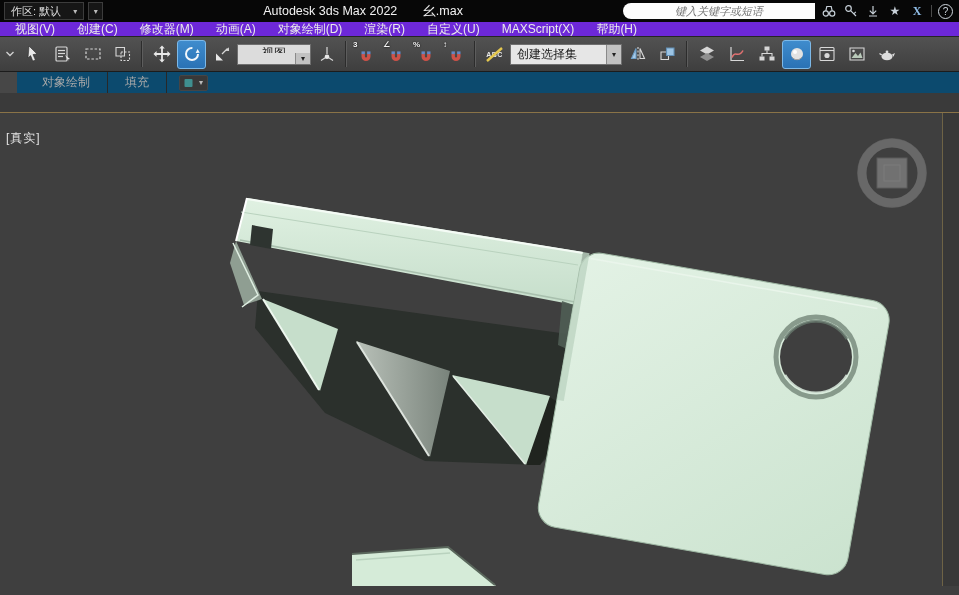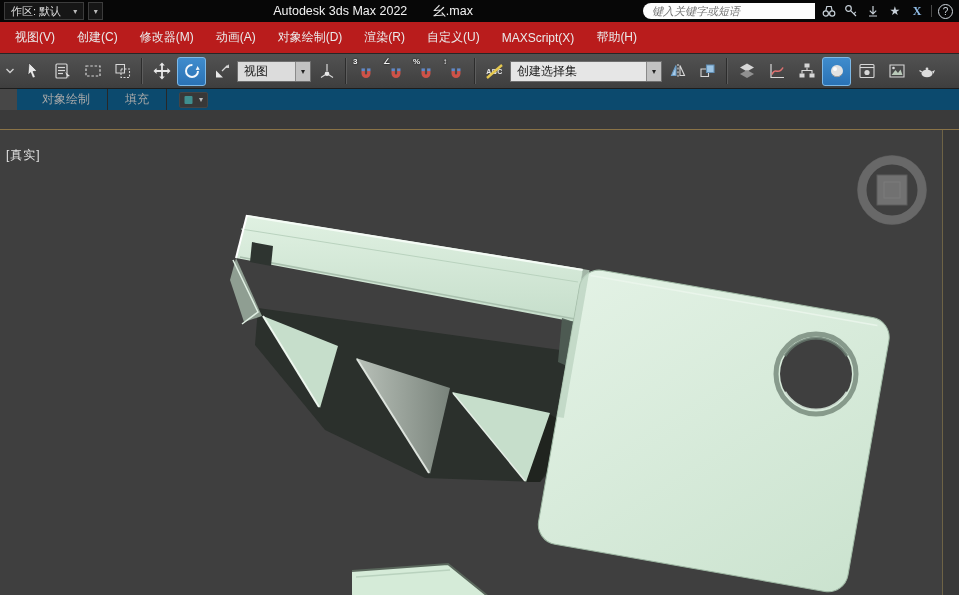--- a/index.html
+++ b/index.html
@@ -7,42 +7,42 @@
   body { background:#3f3f3f; font-family:"Liberation Sans","DejaVu Sans",sans-serif; }
 
   
   .titlebar { height:22px; background:#070707; display:flex; align-items:center; color:#e6e6e6; font-size:12px; padding:0 4px; gap:4px; }
   .ws-combo { display:flex; align-items:center; gap:12px; background:#161616; border:1px solid #3c3c3c; height:18px; padding:0 6px; font-size:11px; color:#ddd; }
   .ws-flyout { width:15px; height:18px; border:1px solid #3c3c3c; background:#161616; display:flex; align-items:center; justify-content:center; font-size:8px; color:#bbb; }
   .chev { font-size:8px; color:#bbb; }
   .title-center { flex:1; text-align:center; font-size:12.5px; color:#f2f2f2; white-space:nowrap; }
   .fname { margin-left:26px;margin-top:17px; }
   .search-wrap { display:flex; align-items:center; gap:6px; padding-right:2px; }
-  .search-input { width:172px; height:16px; border:none; border-radius:8px 0 0 8px; background:#fdfdfd; font-size:11px; padding:0 9px; color:#555; font-style:italic; outline:none; }
+  .search-input { width:192px; height:16px; border:none; border-radius:8px 0 0 8px; background:#fdfdfd; font-size:11px; padding:0 9px; color:#555; font-style:italic; outline:none;text-align:center; }
   .ticon { width:16px; height:16px; display:flex; align-items:center; justify-content:center; }
   .star-glyph { color:#c7d0d8; font-size:12px; }
   .x-glyph { color:#8fbce6; font-weight:bold; font-size:12px; font-family:"Liberation Serif",serif; }
   .t-sep { width:1px; height:12px; background:#4a4a4a; }
   .help-circ { width:15px; height:15px; border:1px solid #cfd6dd; border-radius:50%; display:flex; align-items:center; justify-content:center; font-size:10px; color:#cfd6dd; }
 
   
-  .menubar { height:32px; background:#b91c1c; border-bottom:1px solid #262626; display:flex; align-items:center; padding-left:4px; }
+  .menubar { height:15px; background:#6d28d9; border-bottom:1px solid #262626; display:flex; align-items:center; padding-left:4px; }
   .menu-item { padding:0 11px; font-size:12px; color:#eaeaea; height:100%; display:flex; align-items:center; cursor:default; }
 
   
   .toolbar { height:34px; background:linear-gradient(#525252,#3e3e3e); display:flex; align-items:center; padding:0 2px; gap:1px; }
   .tb-btn { width:29px; height:29px; min-width:29px; border-radius:3px; display:flex; align-items:center; justify-content:center; position:relative; }
   .tb-btn.active { background:linear-gradient(#3f8ccd,#2a72b5); border:1px solid #7db9e8; }
   .tb-btn.narrow { width:15px; min-width:15px; }
   .tb-sep { width:2px; height:26px; margin:0 3px; border-left:1px solid #2c2c2c; border-right:1px solid #5d5d5d; }
   .combo { height:21px; display:flex; align-items:center; background:#dcdcdc; border:1px solid #6f6f6f; font-size:12px; color:#1a1a1a; }
   .combo-text { padding:0 6px; white-space:nowrap; overflow:hidden; }
   .combo-arrow { width:15px; height:100%; display:flex; align-items:center; justify-content:center; background:#c2c2c2; border-left:1px solid #8a8a8a; font-size:8px; color:#222; margin-left:auto; }
-  .view-combo { width:74px; }
-  .selset-combo { width:152px; background:#e6e6e6; }
+  .view-combo { width:74px;flex-direction:column; }
+  .selset-combo { width:112px; background:#e6e6e6; }
   .snap-num { position:absolute; top:0; left:2px; font-size:8px; font-weight:bold; color:#f4f4f4; text-shadow:0 0 2px #000; }
   .abc-label { font-size:7px; font-weight:bold; color:#e8e8e8; letter-spacing:0.5px; }
   .abs-overlay { position:absolute; top:0; left:0; }
 
   
   .ribbonbar { height:22px; background:#0c4a6e; border-top:1px solid #1c1c1c; display:flex; align-items:center; font-size:12px; color:#a8a8a8; }
   .ribbon-lead { width:17px; height:100%; background:#474747; margin-right:8px; }
   .ribbon-tab { padding:0 17px; height:100%; display:flex; align-items:center; border-right:1px solid #282828; }
   .ribbon-tool { display:flex; align-items:center; gap:3px; margin-left:12px; padding:1px 4px; border:1px solid #454545; background:#383838; border-radius:2px; height:16px; color:#bbb; font-size:8px; }
   .ribbon-gap { height:19px; background:#3a3a3a; }

